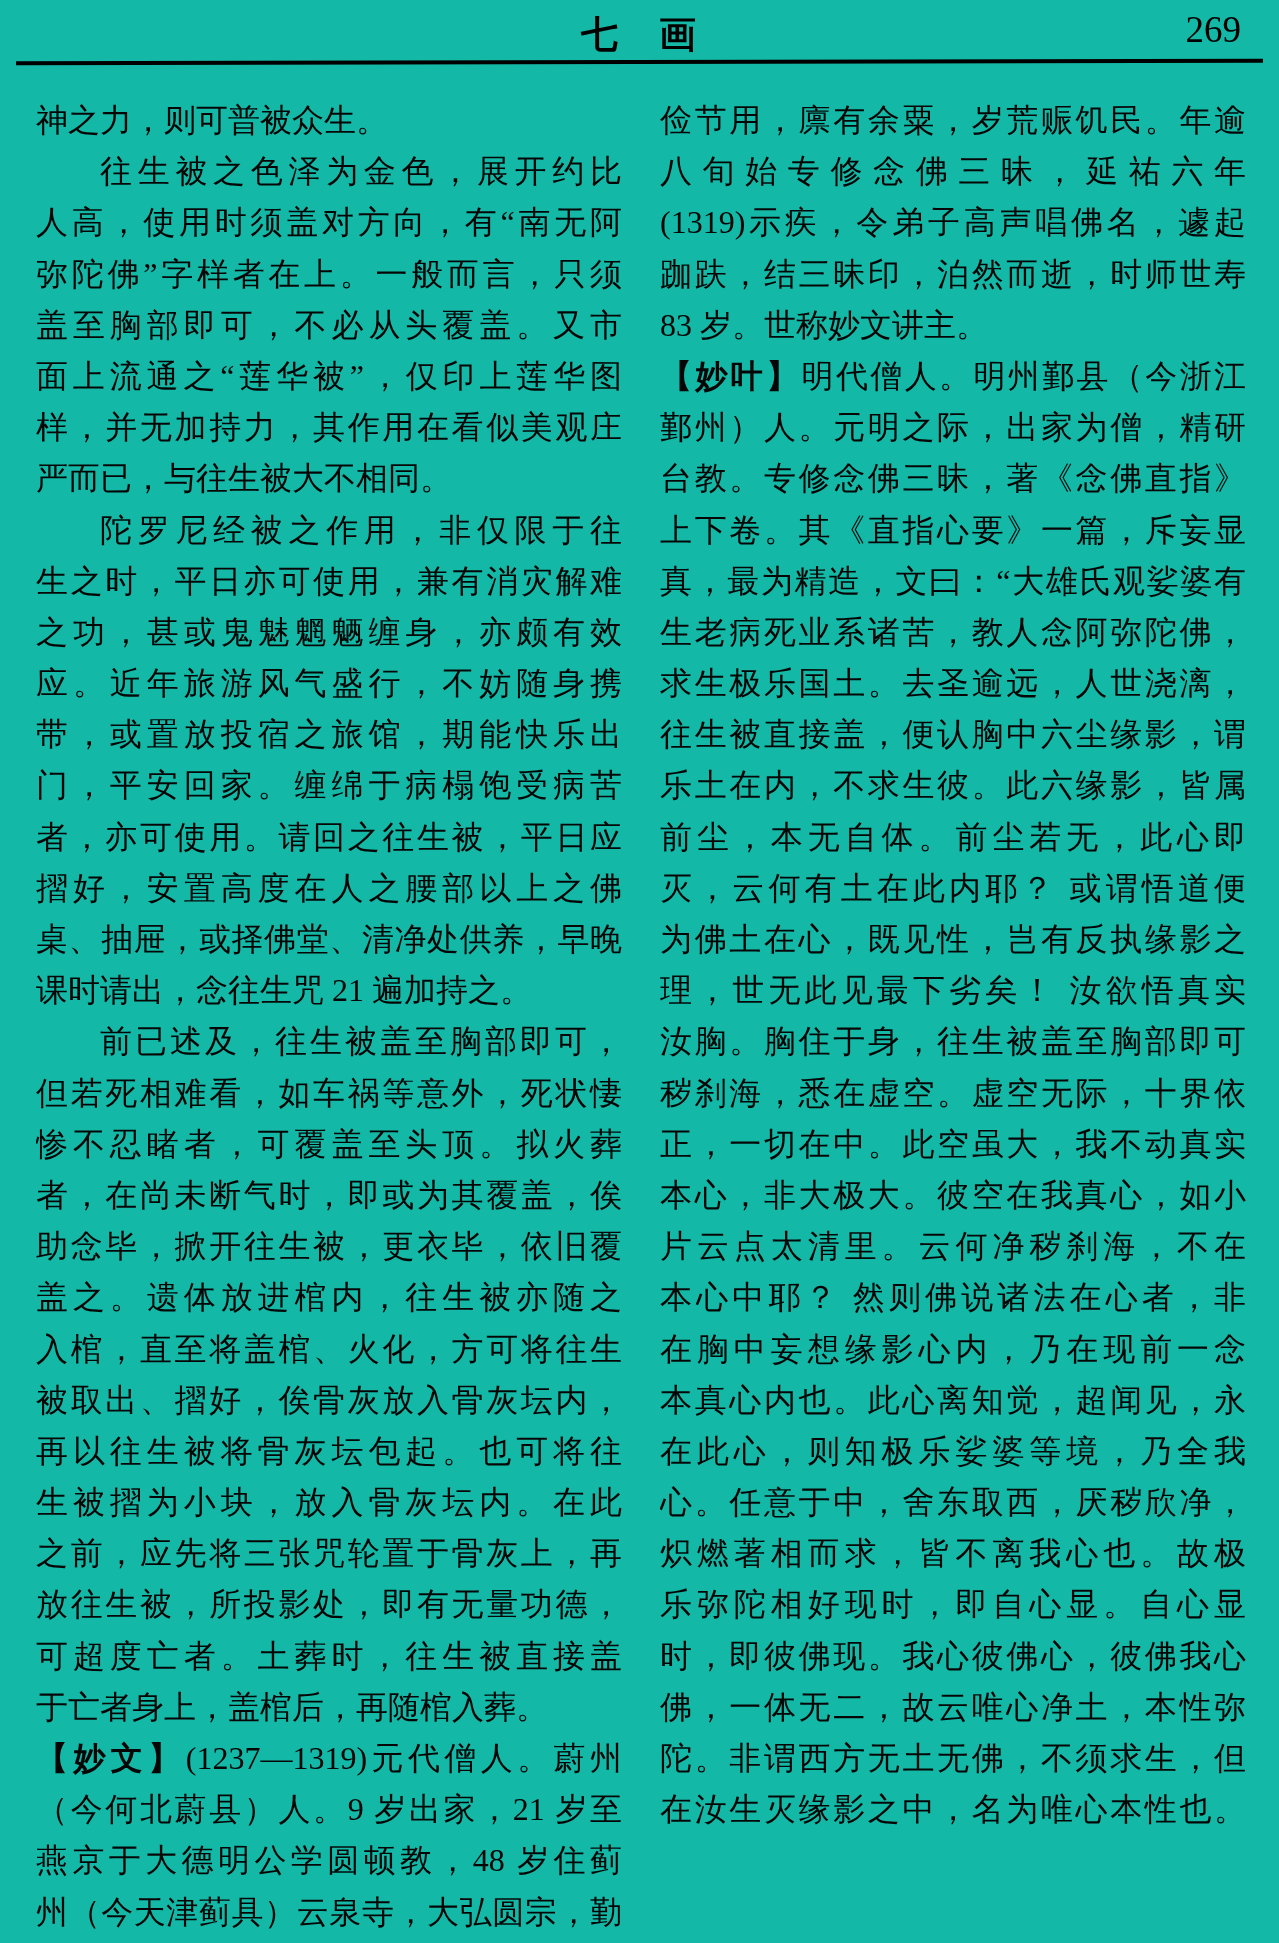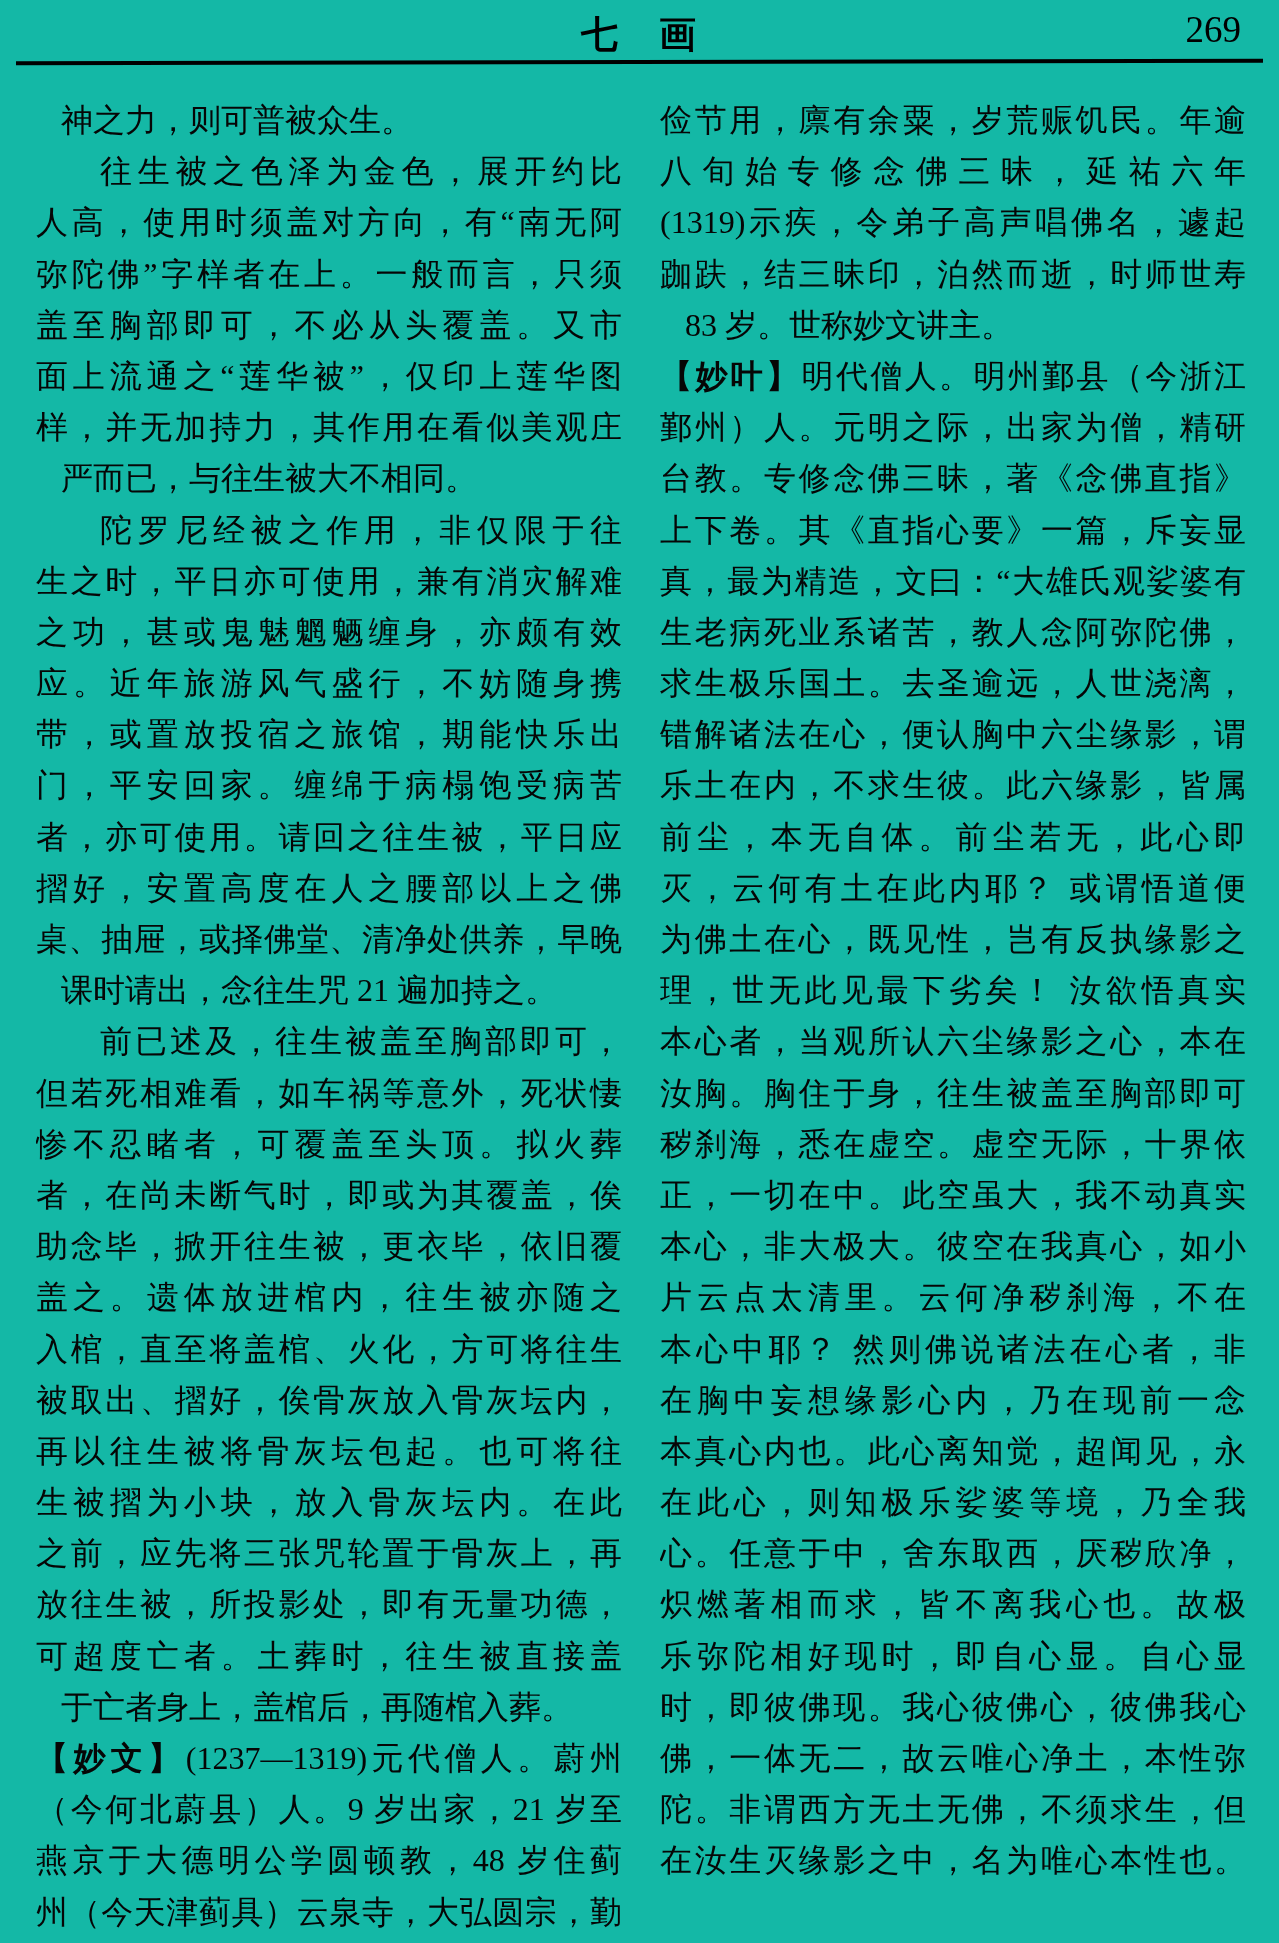--- a/index.html
+++ b/index.html
@@ -70,21 +70,20 @@
     text-align: justify;
     text-align-last: justify;
     text-justify: inter-character;
     white-space: normal;
     color: #060606;
     font-weight: 500;
   }
   .line.end {
     text-align: right;
     text-align-last: left;
-    margin-left: 25px;
   }
   .line.indent {
     text-indent: 2em;
   }
   .line b {
     font-weight: 800;
     letter-spacing: 1px;
   }
 </style>
 </head>
@@ -141,27 +140,26 @@
         <div class="line">(1319)示疾，令弟子高声唱佛名，遽起</div>
         <div class="line">跏趺，结三昧印，泊然而逝，时师世寿</div>
         <div class="line end">83 岁。世称妙文讲主。</div>
         <div class="line"><b>【妙叶】</b>明代僧人。明州鄞县（今浙江</div>
         <div class="line">鄞州）人。元明之际，出家为僧，精研</div>
         <div class="line">台教。专修念佛三昧，著《念佛直指》</div>
         <div class="line">上下卷。其《直指心要》一篇，斥妄显</div>
         <div class="line">真，最为精造，文曰：“大雄氏观娑婆有</div>
         <div class="line">生老病死业系诸苦，教人念阿弥陀佛，</div>
         <div class="line">求生极乐国土。去圣逾远，人世浇漓，</div>
-        <div class="line">错解诸法在心，便认胸中六尘缘影，谓</div>
+        <div class="line">往生被直接盖，便认胸中六尘缘影，谓</div>
         <div class="line">乐土在内，不求生彼。此六缘影，皆属</div>
         <div class="line">前尘，本无自体。前尘若无，此心即</div>
         <div class="line">灭，云何有土在此内耶？ 或谓悟道便</div>
         <div class="line">为佛土在心，既见性，岂有反执缘影之</div>
         <div class="line">理，世无此见最下劣矣！ 汝欲悟真实</div>
-        <div class="line">本心者，当观所认六尘缘影之心，本在</div>
         <div class="line">汝胸。胸住于身，往生被盖至胸部即可</div>
         <div class="line">秽刹海，悉在虚空。虚空无际，十界依</div>
         <div class="line">正，一切在中。此空虽大，我不动真实</div>
         <div class="line">本心，非大极大。彼空在我真心，如小</div>
         <div class="line">片云点太清里。云何净秽刹海，不在</div>
         <div class="line">本心中耶？ 然则佛说诸法在心者，非</div>
         <div class="line">在胸中妄想缘影心内，乃在现前一念</div>
         <div class="line">本真心内也。此心离知觉，超闻见，永</div>
         <div class="line">在此心，则知极乐娑婆等境，乃全我</div>
         <div class="line">心。任意于中，舍东取西，厌秽欣净，</div>

